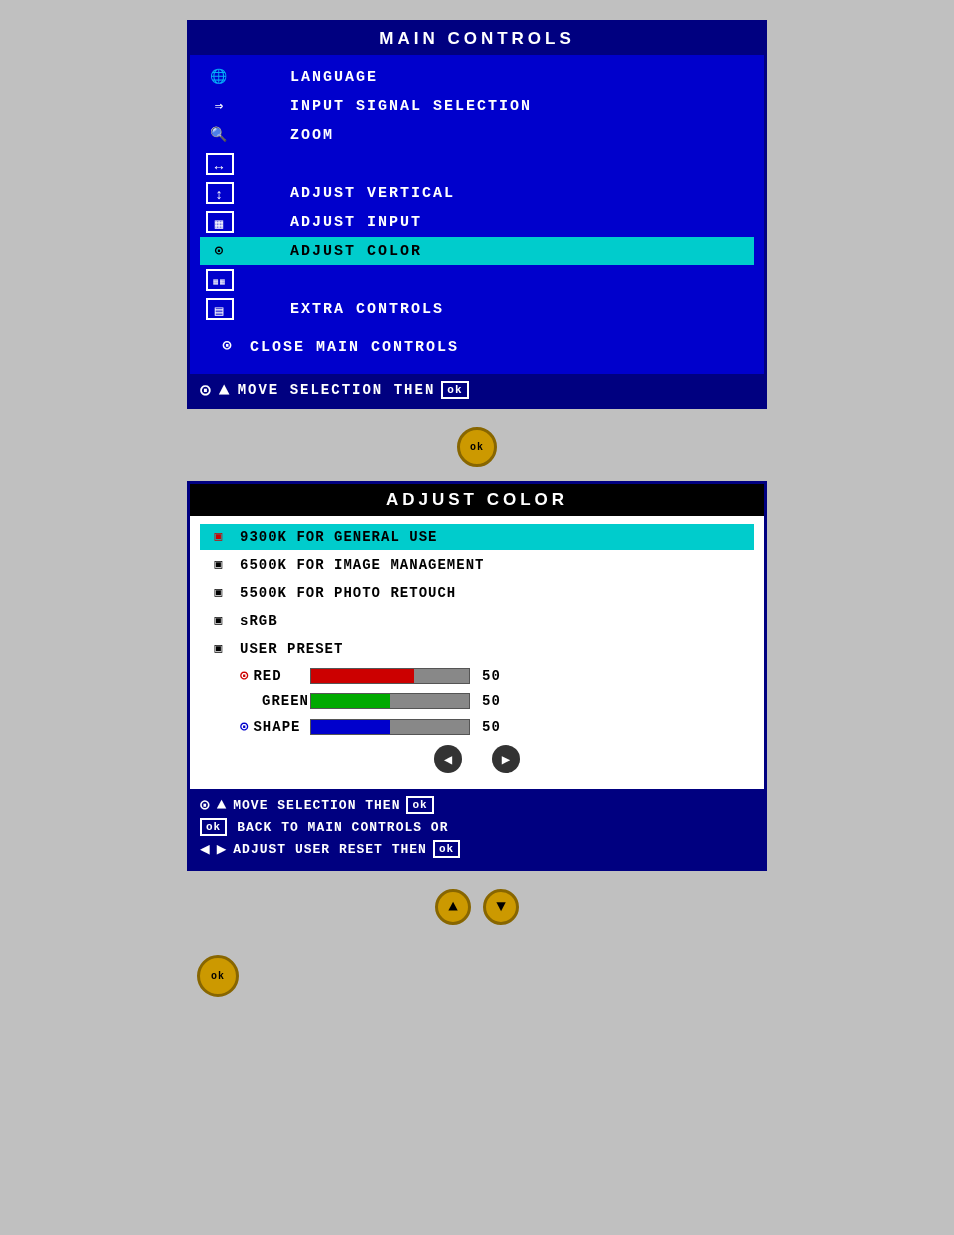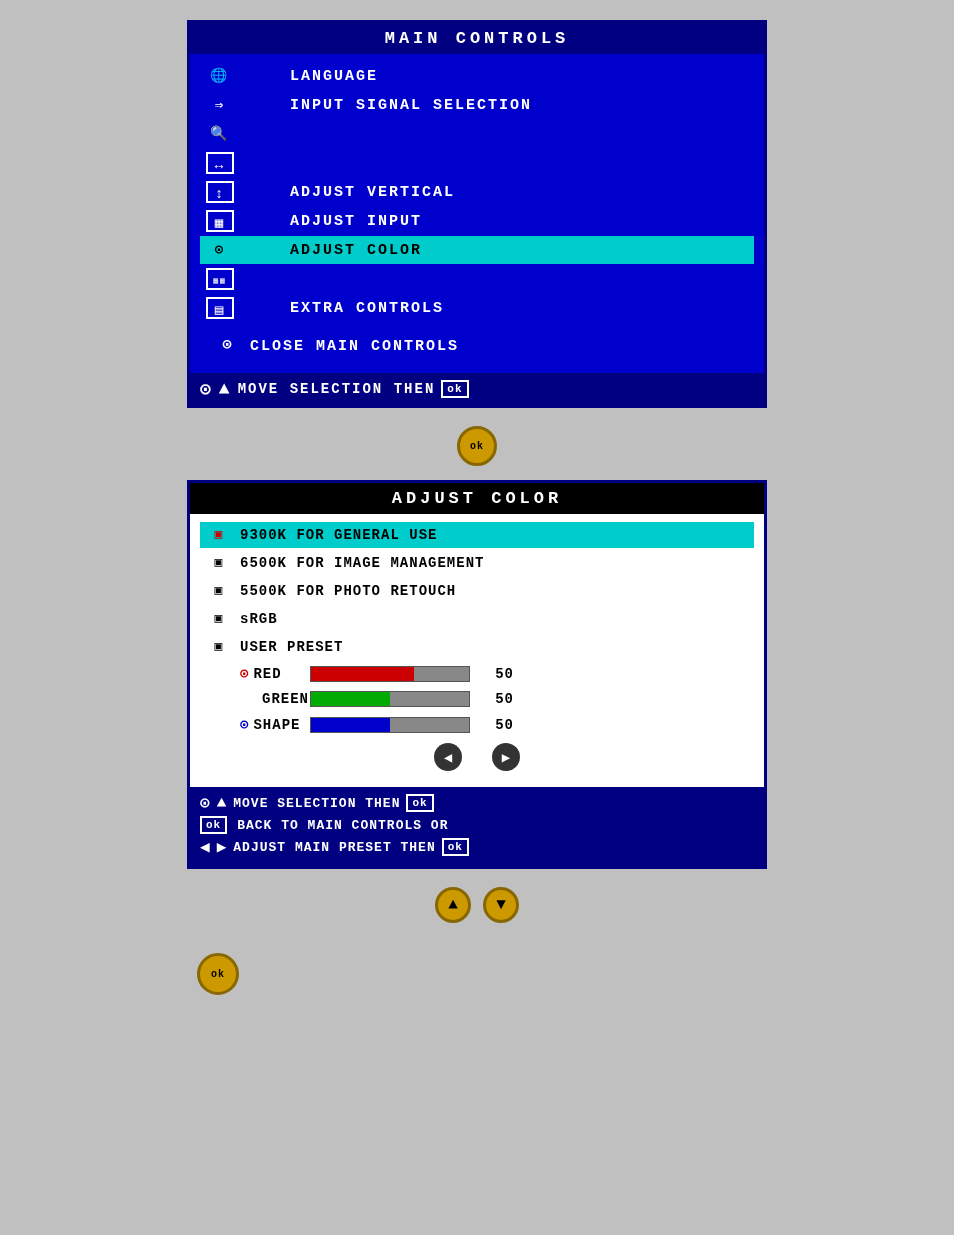--- a/index.html
+++ b/index.html
@@ -23,21 +23,21 @@
     }
 
     .panel-title {
       background: #000080;
       color: #ffffff;
       text-align: center;
       font-size: 17px;
       font-weight: bold;
       letter-spacing: 4px;
       padding: 6px 0;
-      font-family: Liberation Mono, monospace;
+      font-family: Liberation Sans, sans-serif;
     }
 
     .menu-list {
       padding: 8px 10px 8px 10px;
       list-style: none;
     }
 
     .menu-item {
       display: flex;
       align-items: center;
@@ -238,21 +238,20 @@
     }
 
     .slider-fill-blue {
       height: 100%;
       background: #0000cc;
       width: 50%;
     }
 
     .slider-value {
       width: 32px;
-      text-align: right;
       font-size: 14px;
       font-weight: bold;
     }
 
     .nav-arrows-row {
       display: flex;
       align-items: center;
       justify-content: center;
       gap: 30px;
       padding: 4px 0 8px 0;
@@ -384,20 +383,21 @@
     <li class="menu-item">
       <span class="icon">🌐</span>
       <span class="label">LANGUAGE</span>
     </li>
     <li class="menu-item">
       <span class="icon">⇒</span>
       <span class="label">INPUT  SIGNAL  SELECTION</span>
     </li>
     <li class="menu-item">
       <span class="icon">🔍</span>
+      <span class="label">ZOOM</span>
     </li>
     <li class="menu-item">
       <span class="icon icon-horiz">↔</span>
     </li>
     <li class="menu-item">
       <span class="icon icon-vert">↕</span>
       <span class="label">ADJUST  VERTICAL</span>
     </li>
     <li class="menu-item">
       <span class="icon icon-shape">▦</span>
@@ -502,21 +502,21 @@
       <span>MOVE  SELECTION  THEN</span>
       <span class="ok-badge">ok</span>
     </div>
     <div class="color-footer-row">
       <span class="ok-badge" style="margin-right:4px;">ok</span>
       <span>BACK  TO  MAIN  CONTROLS  OR</span>
     </div>
     <div class="color-footer-row">
       <span style="font-size:16px;">◀</span>
       <span style="font-size:16px;">▶</span>
-      <span>ADJUST  MAIN  PRESET  THEN</span>
+      <span>ADJUST  USER  RESET  THEN</span>
       <span class="ok-badge">ok</span>
     </div>
   </div>
 </div>
 
 <div class="bottom-nav">
   <div class="nav-btn">
     <span>▲</span>
   </div>
   <div class="nav-btn">

